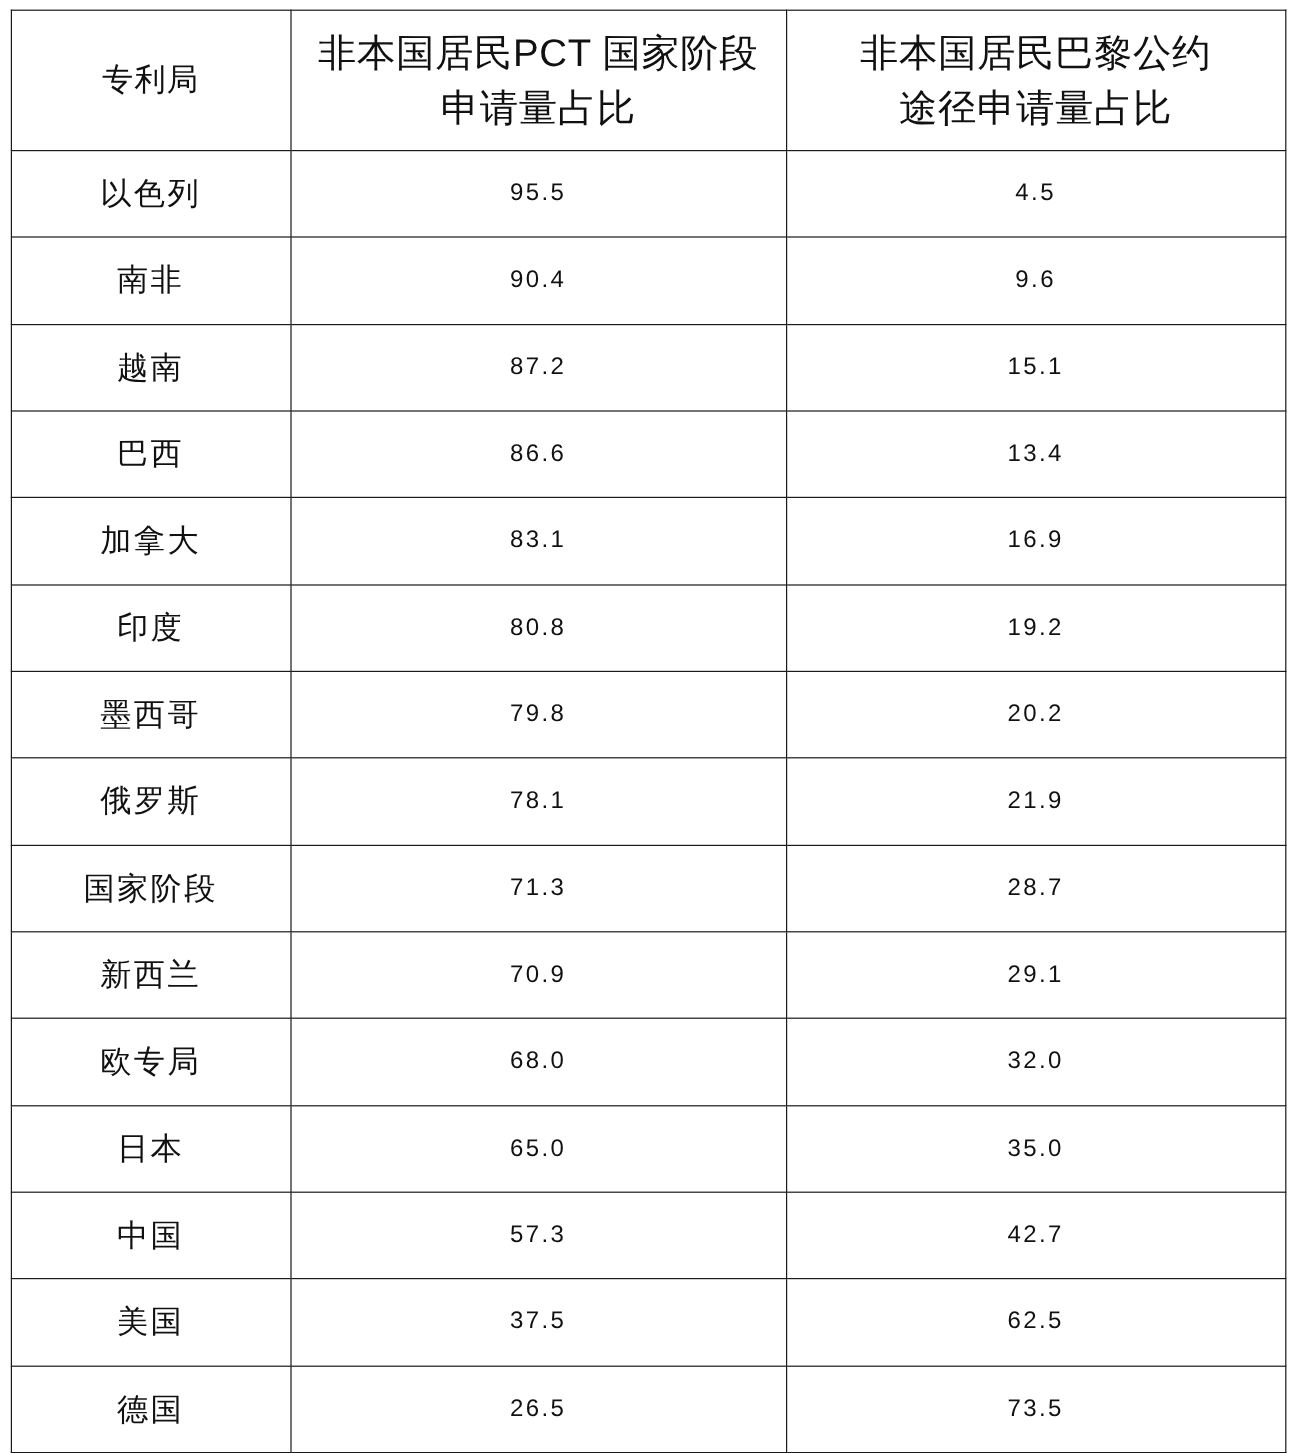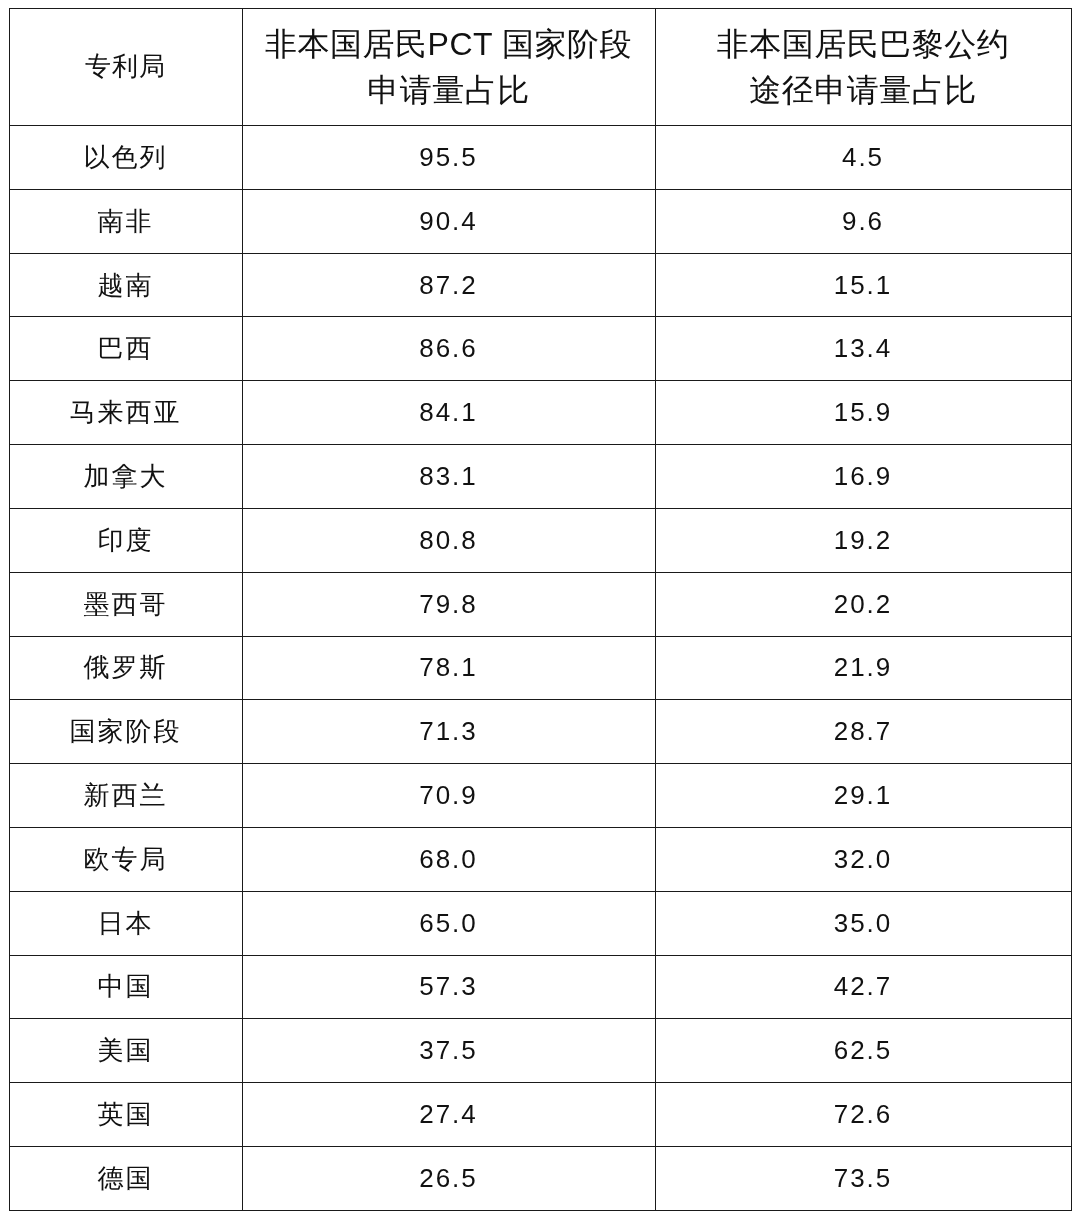--- a/index.html
+++ b/index.html
@@ -53,21 +53,21 @@
   table.data-table tbody td {
     height: 55px;
     font-size: 26px;
     padding: 2px 25px;
     letter-spacing: 1px;
   }
   table.data-table tbody td.office {
     letter-spacing: 2px;
   }
   table.data-table tbody td.num {
-    font-size: 26px;
+    font-size: 20px;
     letter-spacing: 2px;
   }
   .head-line { display: block; }
 </style>
 </head>
 <body>
 
 <div class="table-wrap">
   <table class="data-table">
     <colgroup>
@@ -103,25 +103,20 @@
         </tr>
         <tr>
           <td class="office">越南</td>
           <td class="num">87.2</td>
           <td class="num">15.1</td>
         </tr>
         <tr>
           <td class="office">巴西</td>
           <td class="num">86.6</td>
           <td class="num">13.4</td>
-        </tr>
-        <tr>
-          <td class="office">马来西亚</td>
-          <td class="num">84.1</td>
-          <td class="num">15.9</td>
         </tr>
         <tr>
           <td class="office">加拿大</td>
           <td class="num">83.1</td>
           <td class="num">16.9</td>
         </tr>
         <tr>
           <td class="office">印度</td>
           <td class="num">80.8</td>
           <td class="num">19.2</td>
@@ -160,24 +155,19 @@
           <td class="office">中国</td>
           <td class="num">57.3</td>
           <td class="num">42.7</td>
         </tr>
         <tr>
           <td class="office">美国</td>
           <td class="num">37.5</td>
           <td class="num">62.5</td>
         </tr>
         <tr>
-          <td class="office">英国</td>
-          <td class="num">27.4</td>
-          <td class="num">72.6</td>
-        </tr>
-        <tr>
           <td class="office">德国</td>
           <td class="num">26.5</td>
           <td class="num">73.5</td>
         </tr>
       </tbody>
   </table>
 </div>
 
 </body></html>

